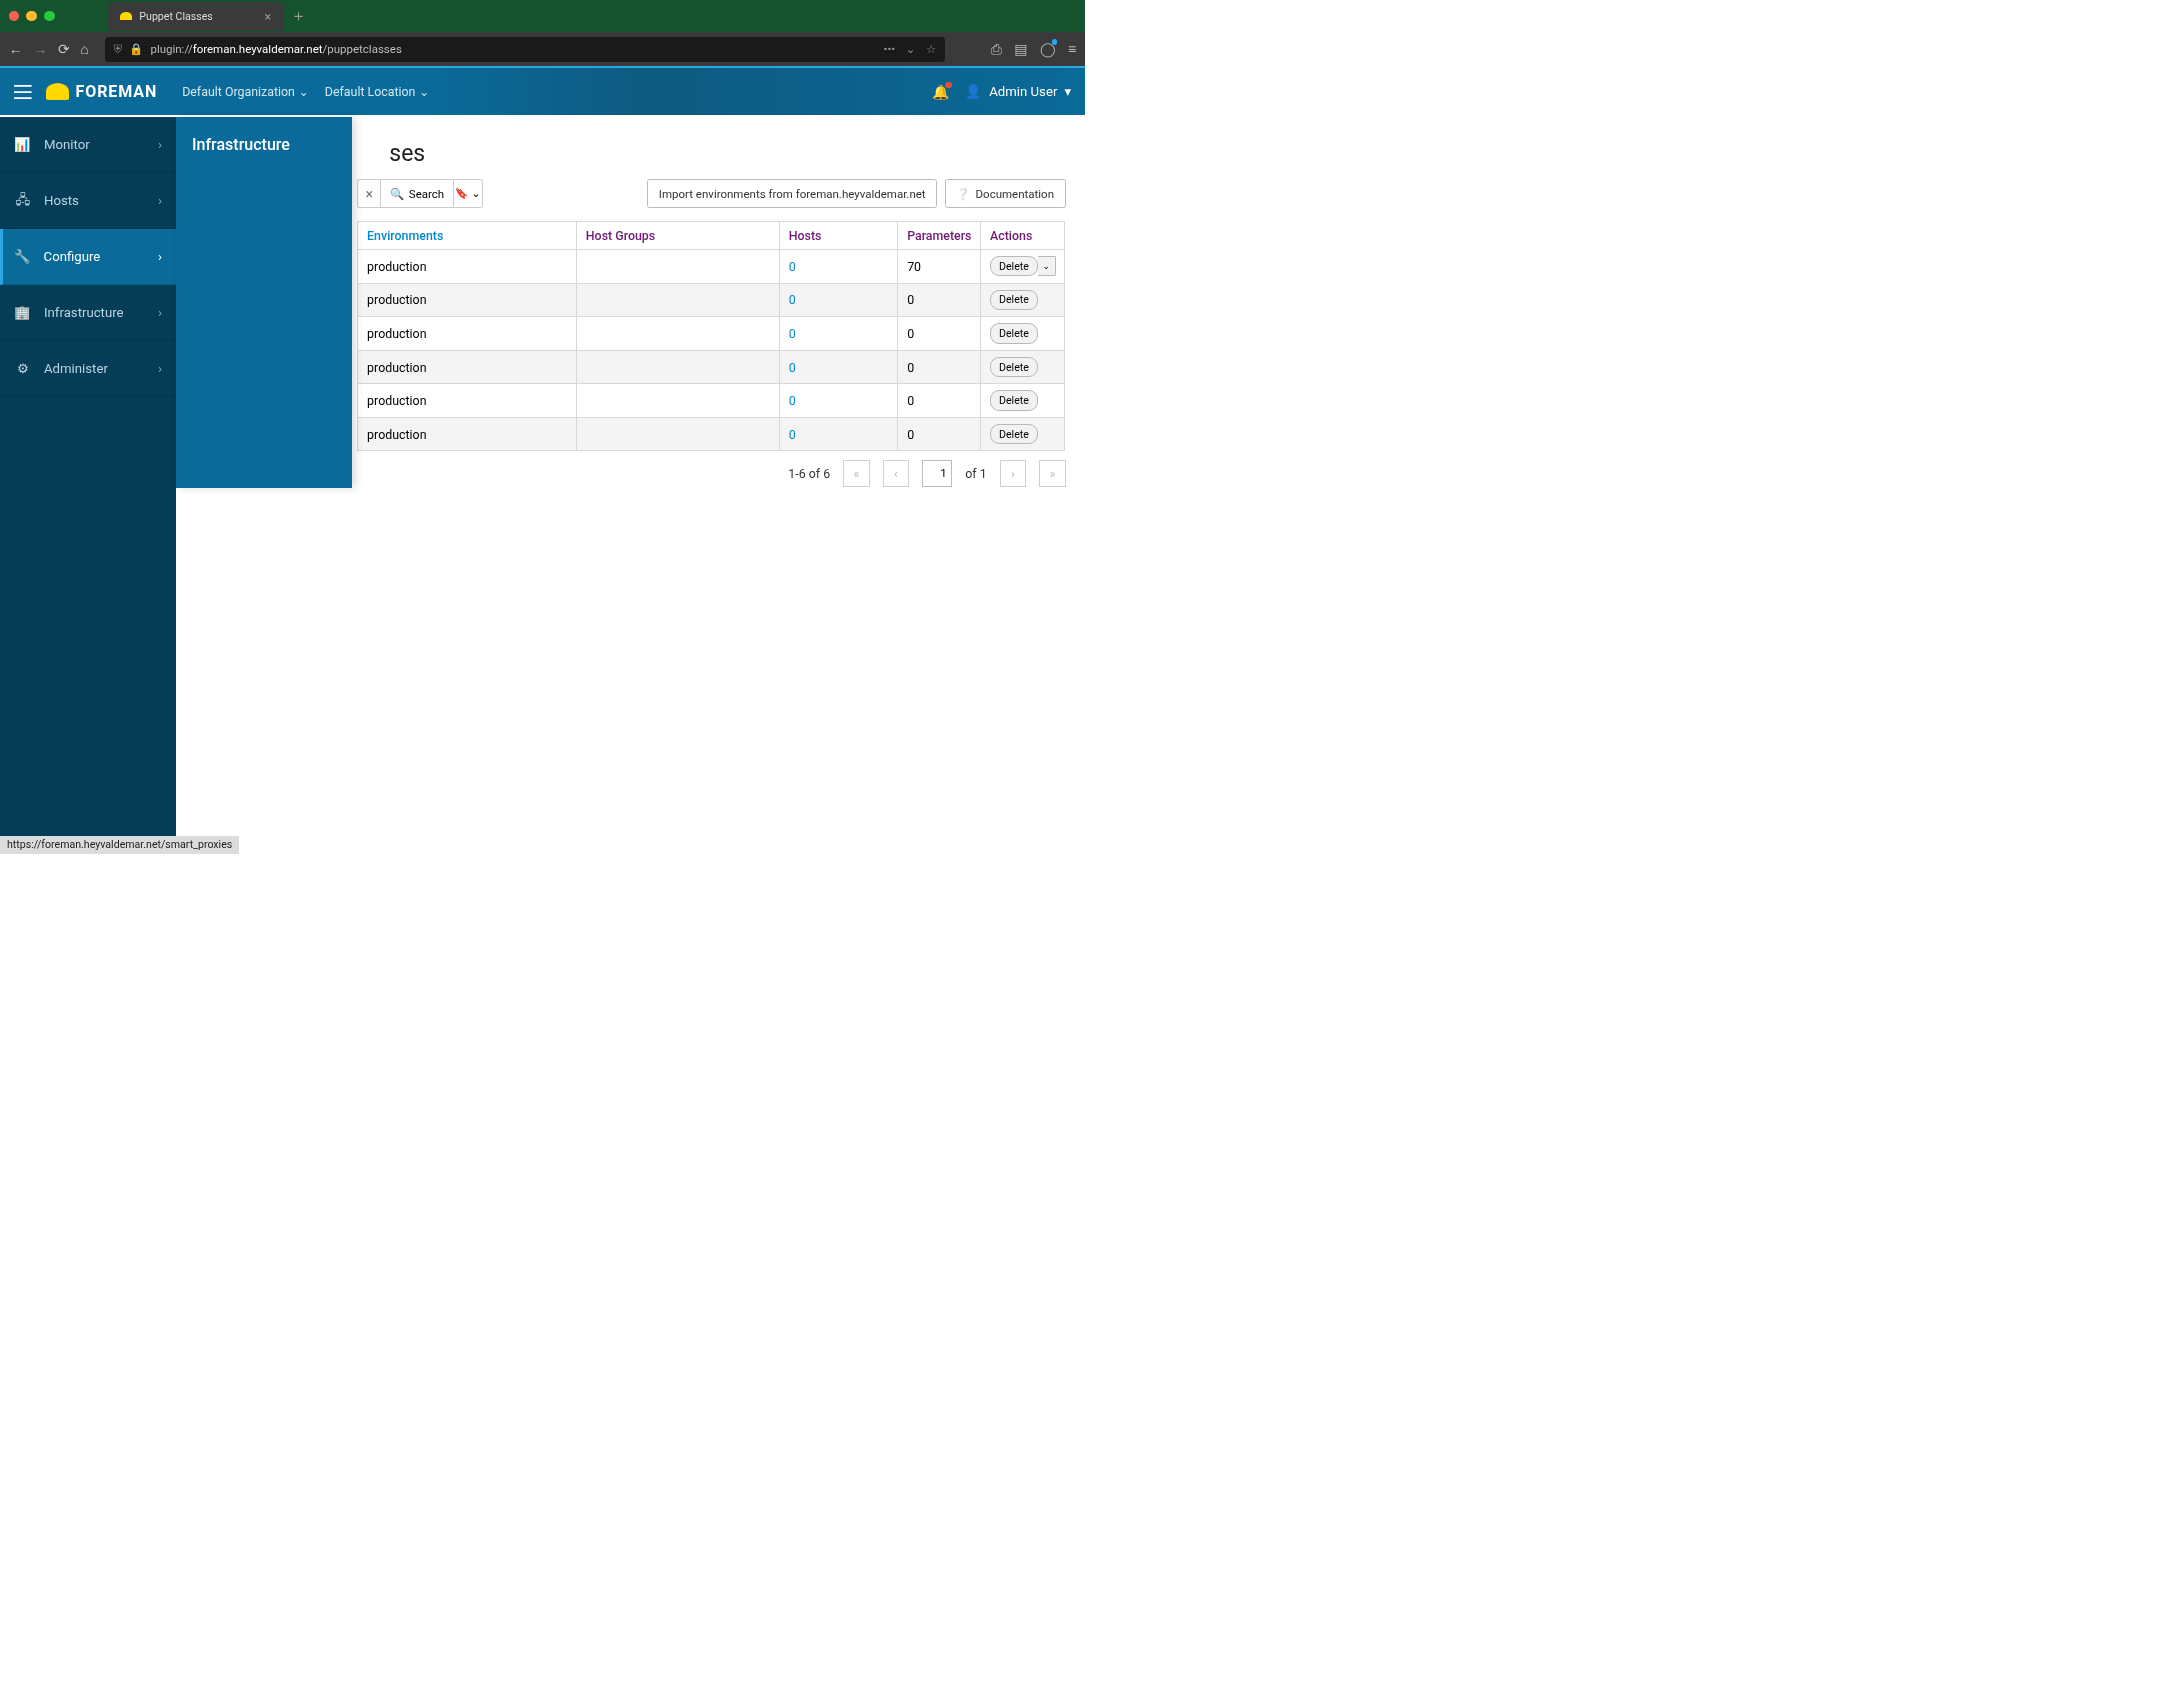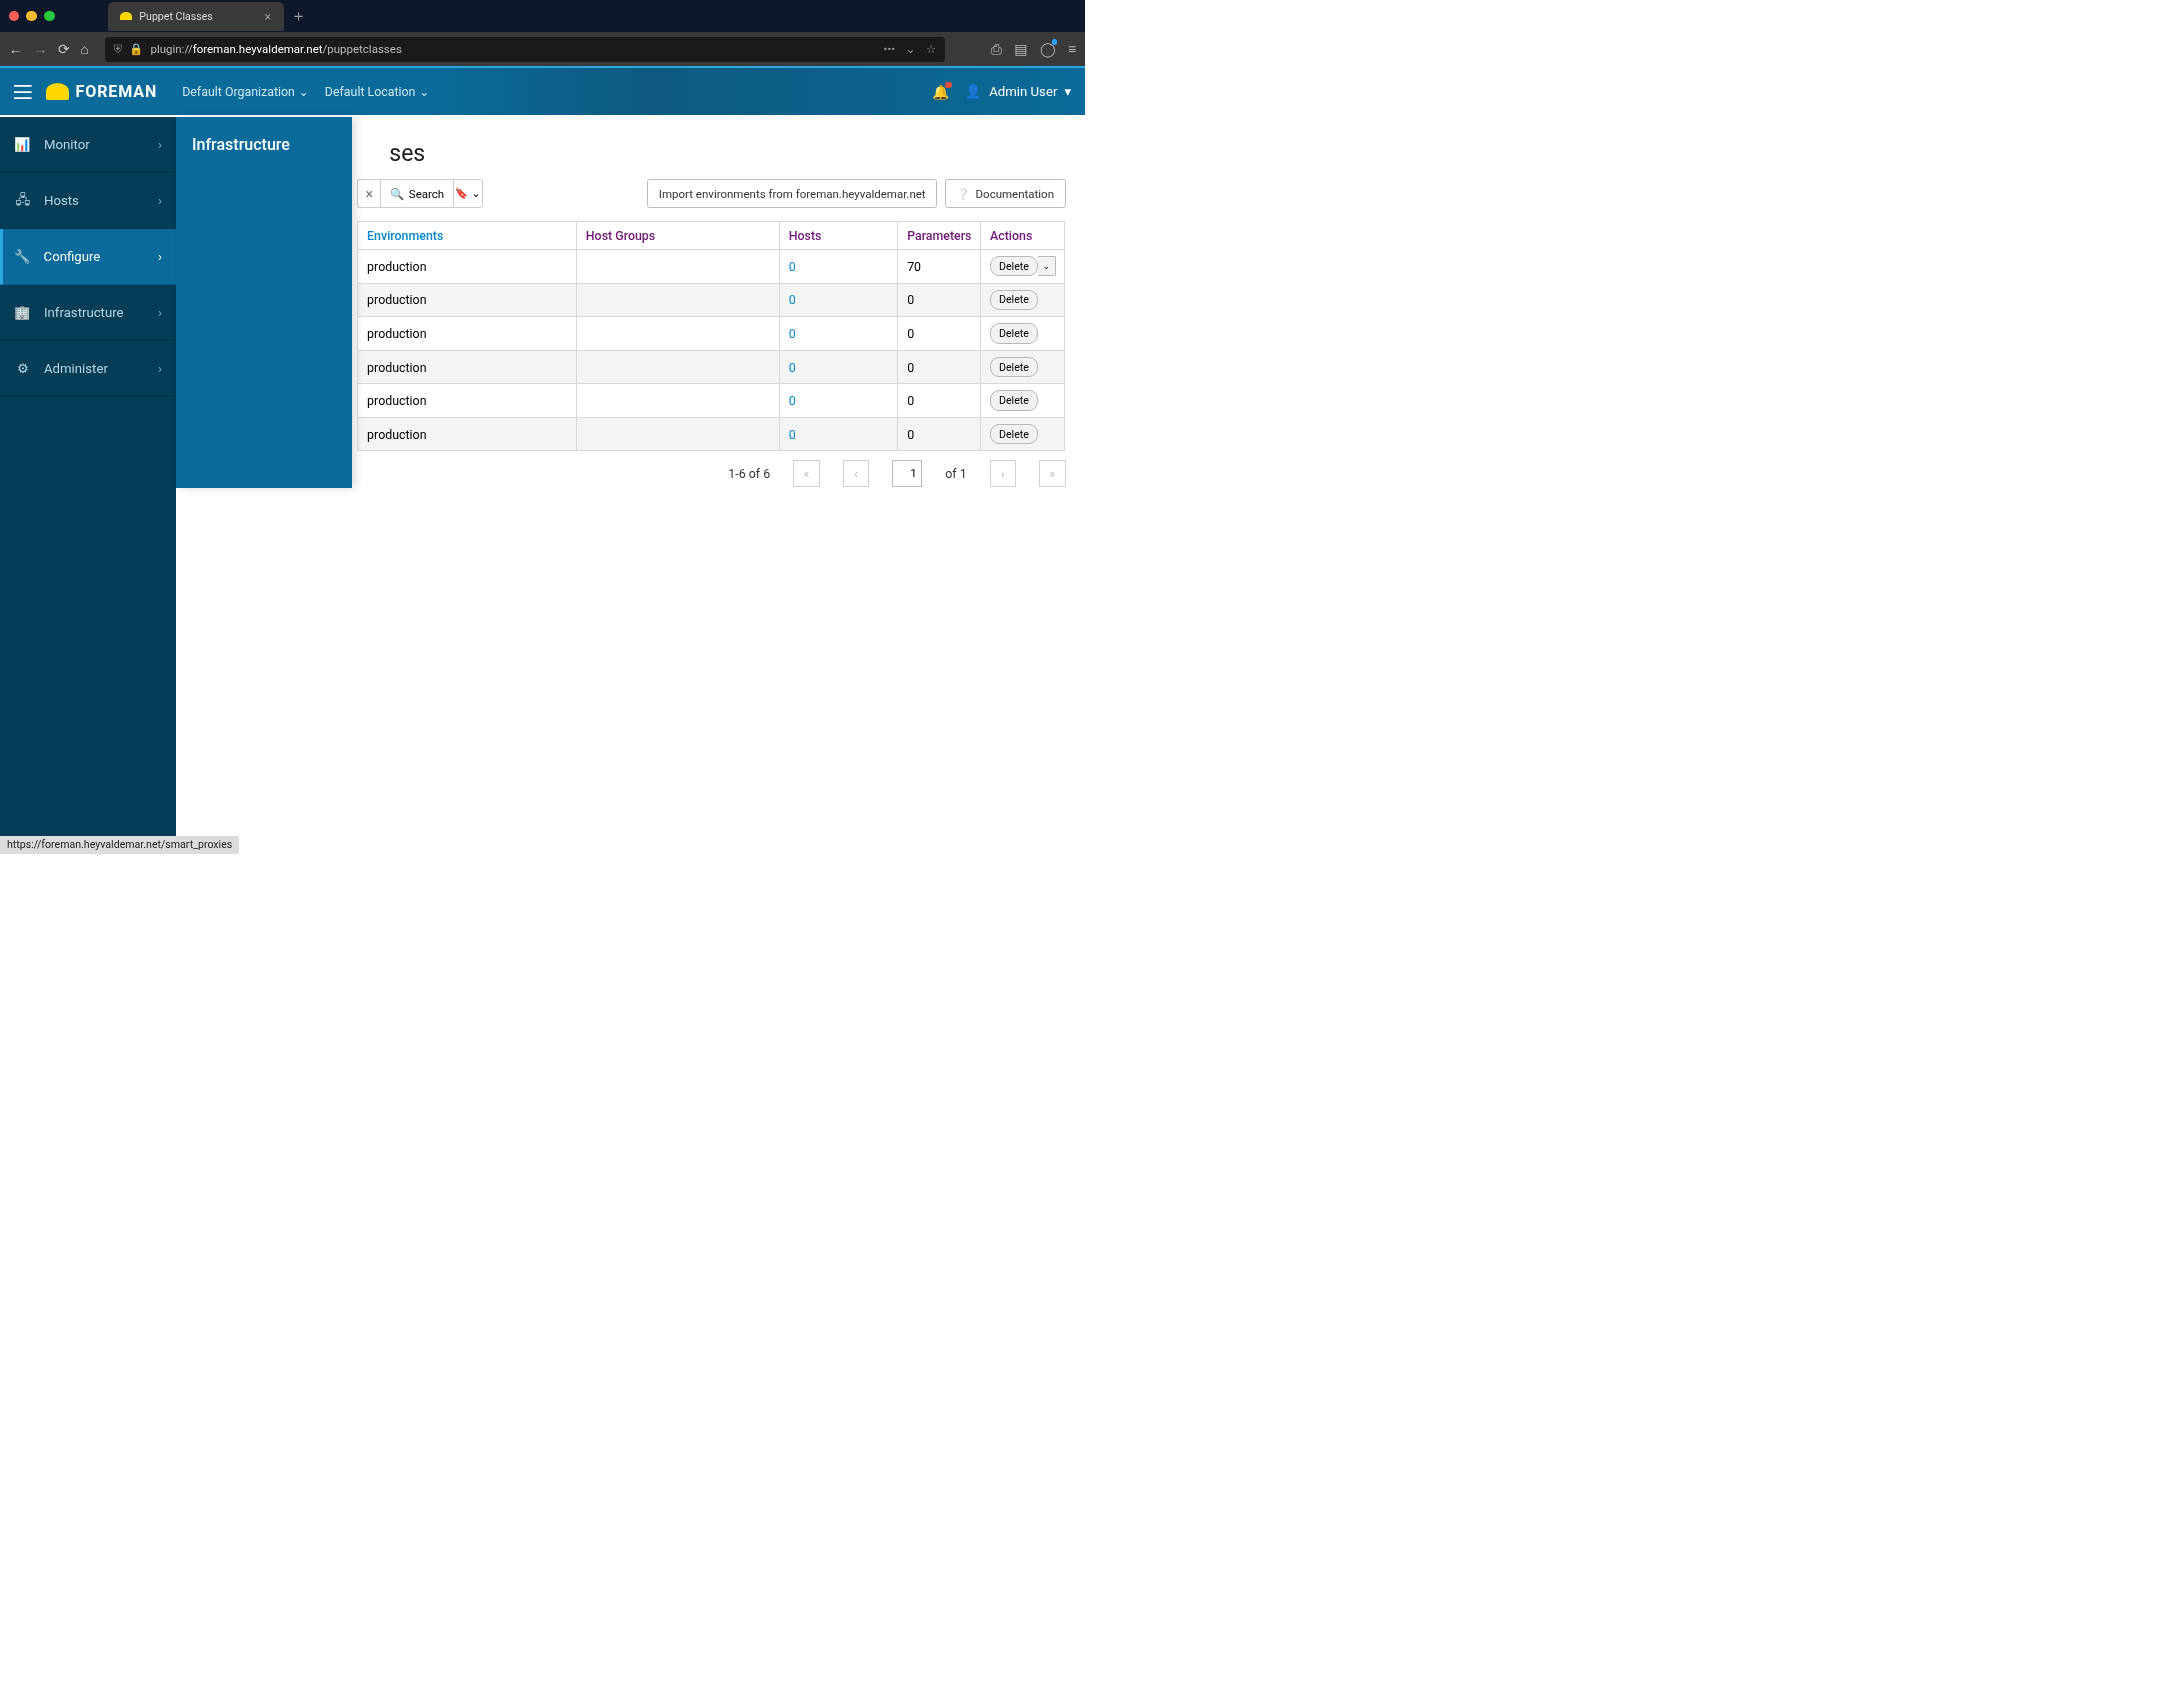--- a/index.html
+++ b/index.html
@@ -1,19 +1,19 @@
 <!DOCTYPE html>
 <html style="font-size:14px"><head>
 <meta charset="utf-8">
 <style>
 * { margin:0; padding:0; box-sizing:border-box; font-family:-apple-system,BlinkMacSystemFont,"Segoe UI",Roboto,sans-serif; }
 body { background:#fff; width:1085px; height:854px; position:relative; overflow:hidden; }
 
 
-.browser-top { background:#0f172a; height:32px; display:flex; align-items:center; padding-left:8.8px; }
+.browser-top { background:#14532d; height:32px; display:flex; align-items:center; padding-left:8.8px; }
 .traffic-lights { display:flex; gap:7px; }
 .traffic-lights span { width:10.6px; height:10.6px; border-radius:50%; }
 .tl-close{background:#ff5f56;} .tl-min{background:#ffbd2e;} .tl-max{background:#27c93f;}
 .tab-bar { display:flex; align-items:center; margin-left:53px; }
 .tab { background:#3a3a3a; color:#ddd; padding:7px 12.4px; display:flex; align-items:center; gap:7px; font-size:10.6px; border-top-left-radius:5.3px; border-top-right-radius:5.3px; width:176px; }
 .tab-icon-hat { width:12.4px; height:8.8px; background:#ffd800; border-radius:50% 50% 0 0; }
 .tab-close { margin-left:auto; color:#999; font-size:12.4px; }
 .tab-add { color:#999; margin-left:7px; font-size:16px; }
 
 .url-bar { background:#3a3a3a; height:34px; display:flex; align-items:center; padding:0 8.8px; gap:10.6px; }
@@ -71,21 +71,21 @@
 .table { width:calc(100% - 25px); margin-left:5.3px; border:0.9px solid #d8d8d8; border-collapse:collapse; font-size:12.4px; }
 .table th, .table td { border:0.9px solid #d8d8d8; padding:6.2px 8.8px; text-align:left; }
 .table th { background:#fff; font-weight:500; color:#701a75; }
 .table th.link { color:#0388ce; }
 .table tbody tr:nth-child(even){background:#f4f4f4;}
 .link-cell { color:#0388ce; }
 .del-btn { border:0.9px solid #b8b8b8; background:#f2f2f2; padding:2.6px 8px; font-size:10.6px; border-radius:9px; cursor:pointer; }
 .del-btn-wrap{display:flex;}
 .del-drop{border:0.9px solid #b8b8b8;background:#f2f2f2;width:17.6px;font-size:8.8px;display:flex;align-items:center;justify-content:center;border-left:none;border-radius:0 1.8px 1.8px 0;}
 
-.pagination { display:flex; align-items:center; justify-content:flex-end; gap:23px; padding:8.8px 19.4px; font-size:12.4px; color:#333; }
+.pagination { display:flex; align-items:center; justify-content:flex-end; gap:13px; padding:8.8px 19.4px; font-size:12.4px; color:#333; }
 .pg-btn { width:26.5px; height:26.5px; border:0.9px solid #d0d0d0; background:#fff; display:flex;align-items:center;justify-content:center;color:#bbb;cursor:pointer; }
 .pg-input { width:30px; height:26.5px; border:0.9px solid #bbb; text-align:right; padding-right:4.4px; font-size:11.5px; }
 
 .status-bar { position:absolute; bottom:0; left:0; background:#dcdcdc; color:#222; font-size:10.6px; padding:2.6px 7px; }
 
 svg { display:block; }
 </style>
 </head>
 <body>
 

